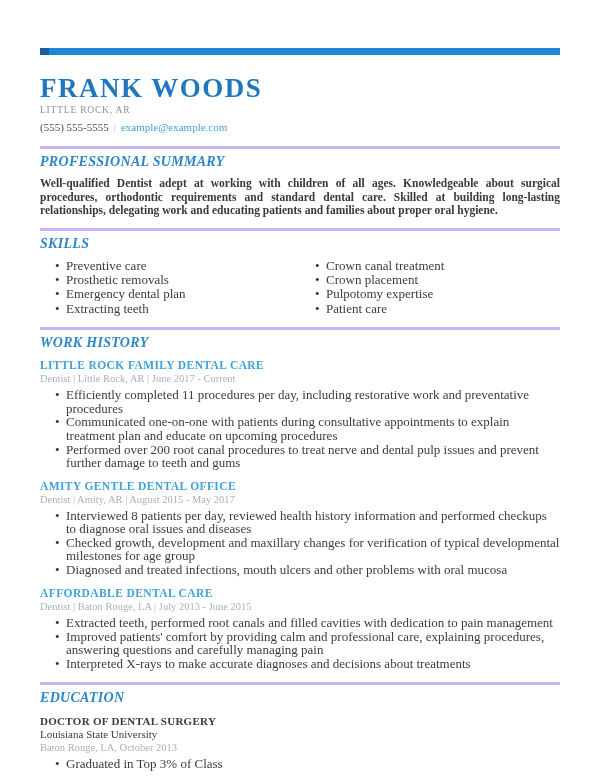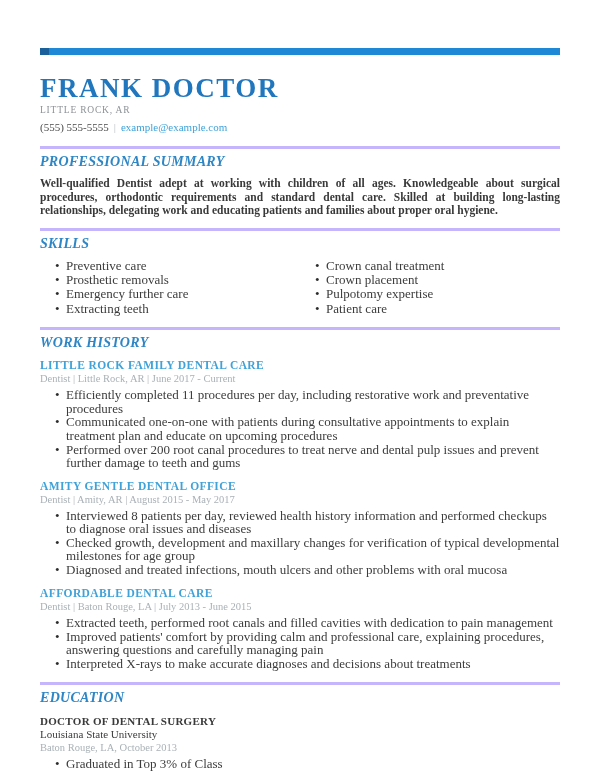--- a/index.html
+++ b/index.html
@@ -93,40 +93,40 @@
 </head>
 <body>
 
 <div class="page">
 
   <div class="top-bar">
     <div class="top-bar-cap"></div>
   </div>
 
   <div>
-    <h1 class="name">FRANK DOCTOR</h1>
+    <h1 class="name">FRANK WOODS</h1>
     <div class="location">LITTLE ROCK, AR</div>
     <div class="contact">
       <span>(555) 555-5555</span><span class="sep">|</span><a class="email">example@example.com</a>
     </div>
   </div>
 
   <div class="section section-summary">
     <h2 class="section-title">PROFESSIONAL SUMMARY</h2>
     <p class="summary-text">Well-qualified Dentist adept at working with children of all ages. Knowledgeable about surgical procedures, orthodontic requirements and standard dental care. Skilled at building long-lasting relationships, delegating work and educating patients and families about proper oral hygiene.</p>
   </div>
 
   <div class="section">
     <h2 class="section-title">SKILLS</h2>
     <div class="skills-cols">
       <div class="skills-col">
         <ul class="bullets">
           <li>Preventive care</li>
           <li>Prosthetic removals</li>
-          <li>Emergency further care</li>
+          <li>Emergency dental plan</li>
           <li>Extracting teeth</li>
         </ul>
       </div>
       <div class="skills-col">
         <ul class="bullets">
           <li>Crown canal treatment</li>
           <li>Crown placement</li>
           <li>Pulpotomy expertise</li>
           <li>Patient care</li>
         </ul>

